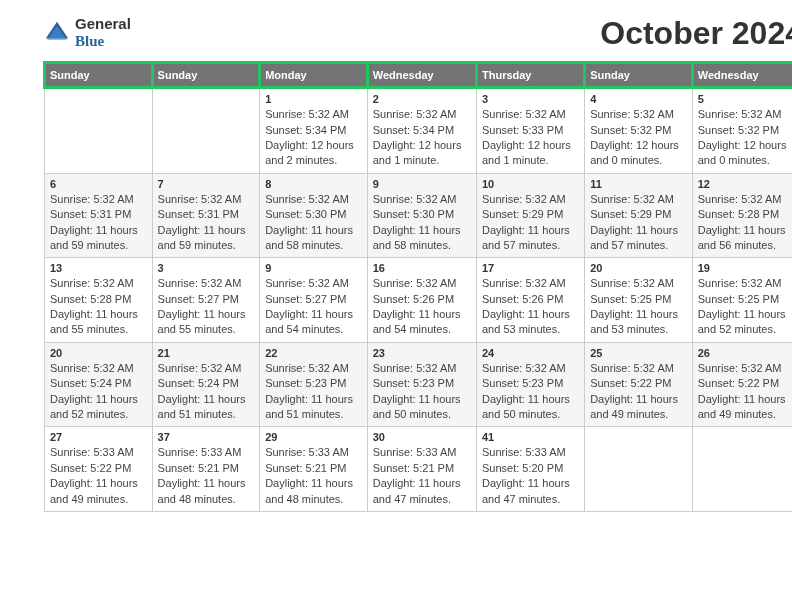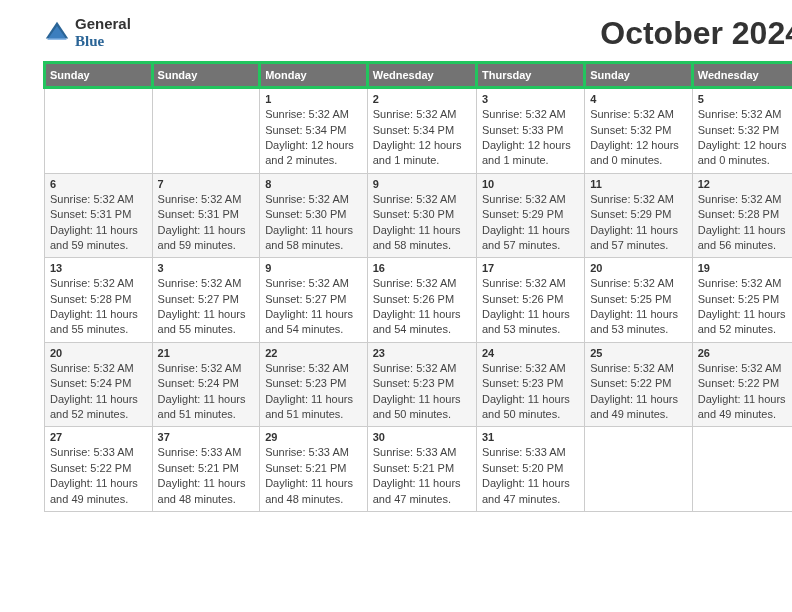--- a/index.html
+++ b/index.html
@@ -260,21 +260,21 @@
           </td>
           <td>
             <span class="day-number">29</span>
             <div class="day-info">Sunrise: 5:33 AM<br>Sunset: 5:21 PM<br>Daylight: 11 hours and 48 minutes.</div>
           </td>
           <td>
             <span class="day-number">30</span>
             <div class="day-info">Sunrise: 5:33 AM<br>Sunset: 5:21 PM<br>Daylight: 11 hours and 47 minutes.</div>
           </td>
           <td>
-            <span class="day-number">31</span>
+            <span class="day-number">41</span>
             <div class="day-info">Sunrise: 5:33 AM<br>Sunset: 5:20 PM<br>Daylight: 11 hours and 47 minutes.</div>
           </td>
           <td class="empty-cell"></td>
           <td class="empty-cell"></td>
         </tr>
       </tbody>
   </table>
 </div>
 
 </body></html>

